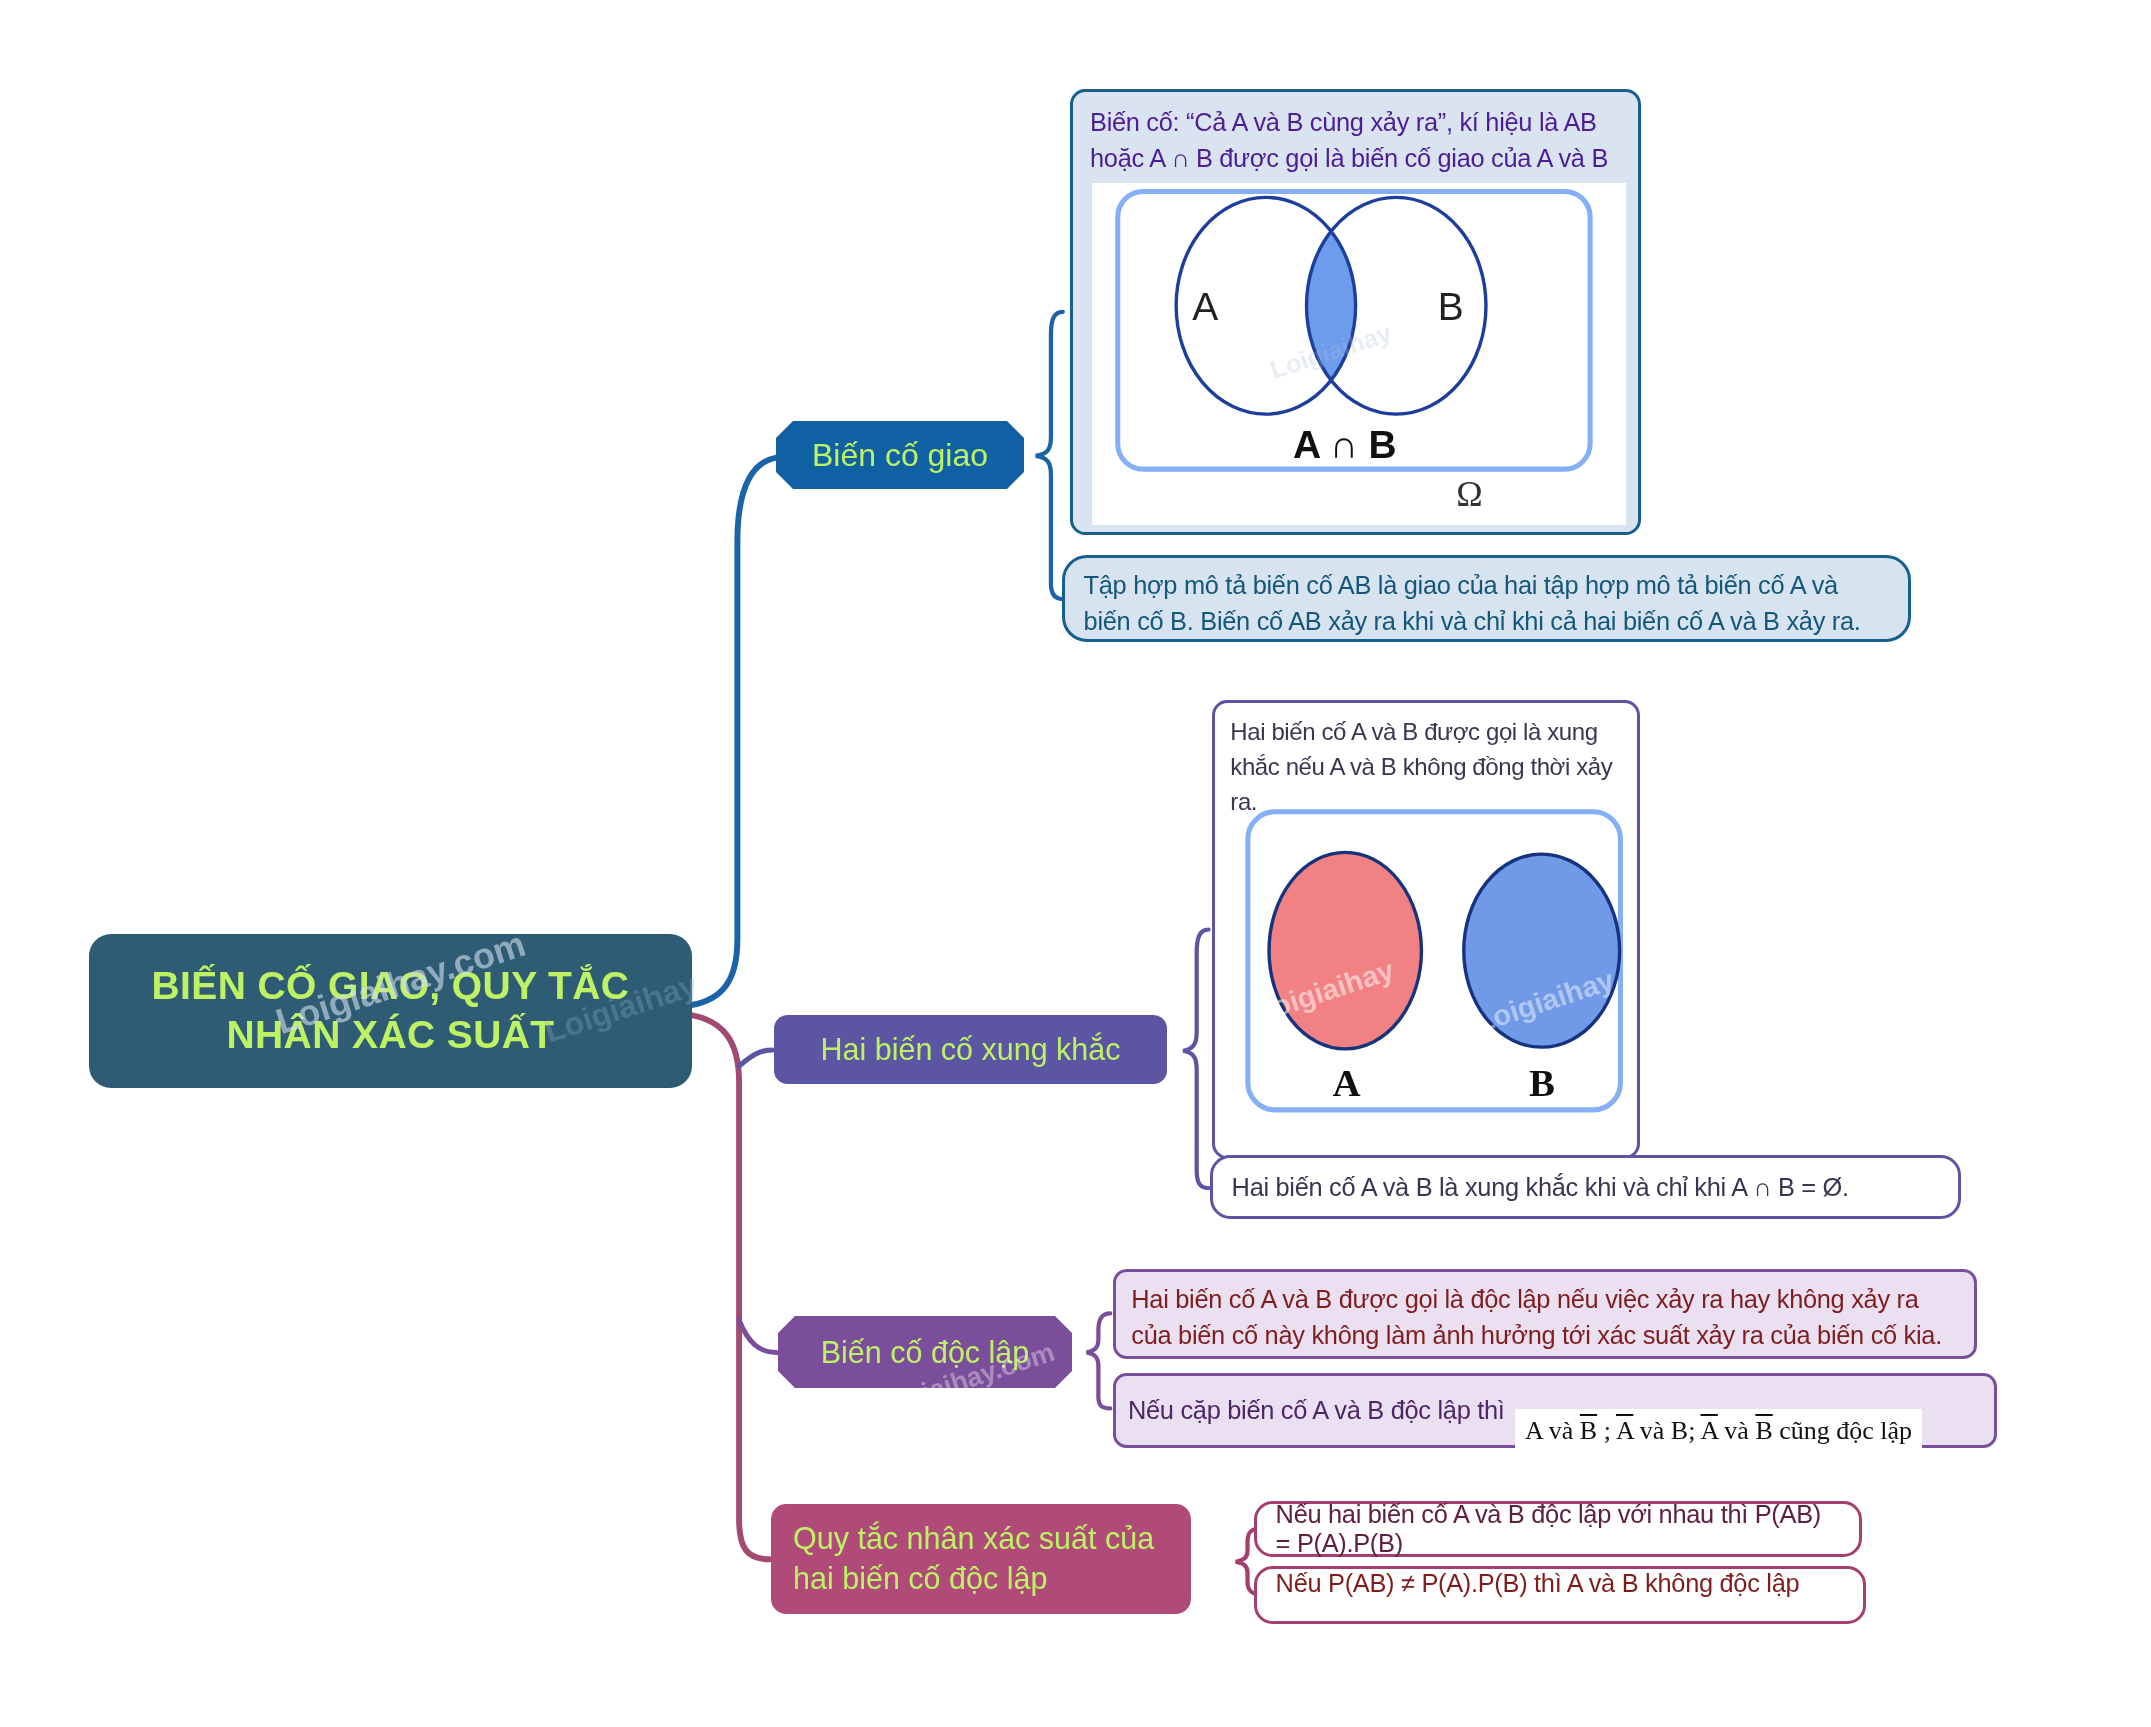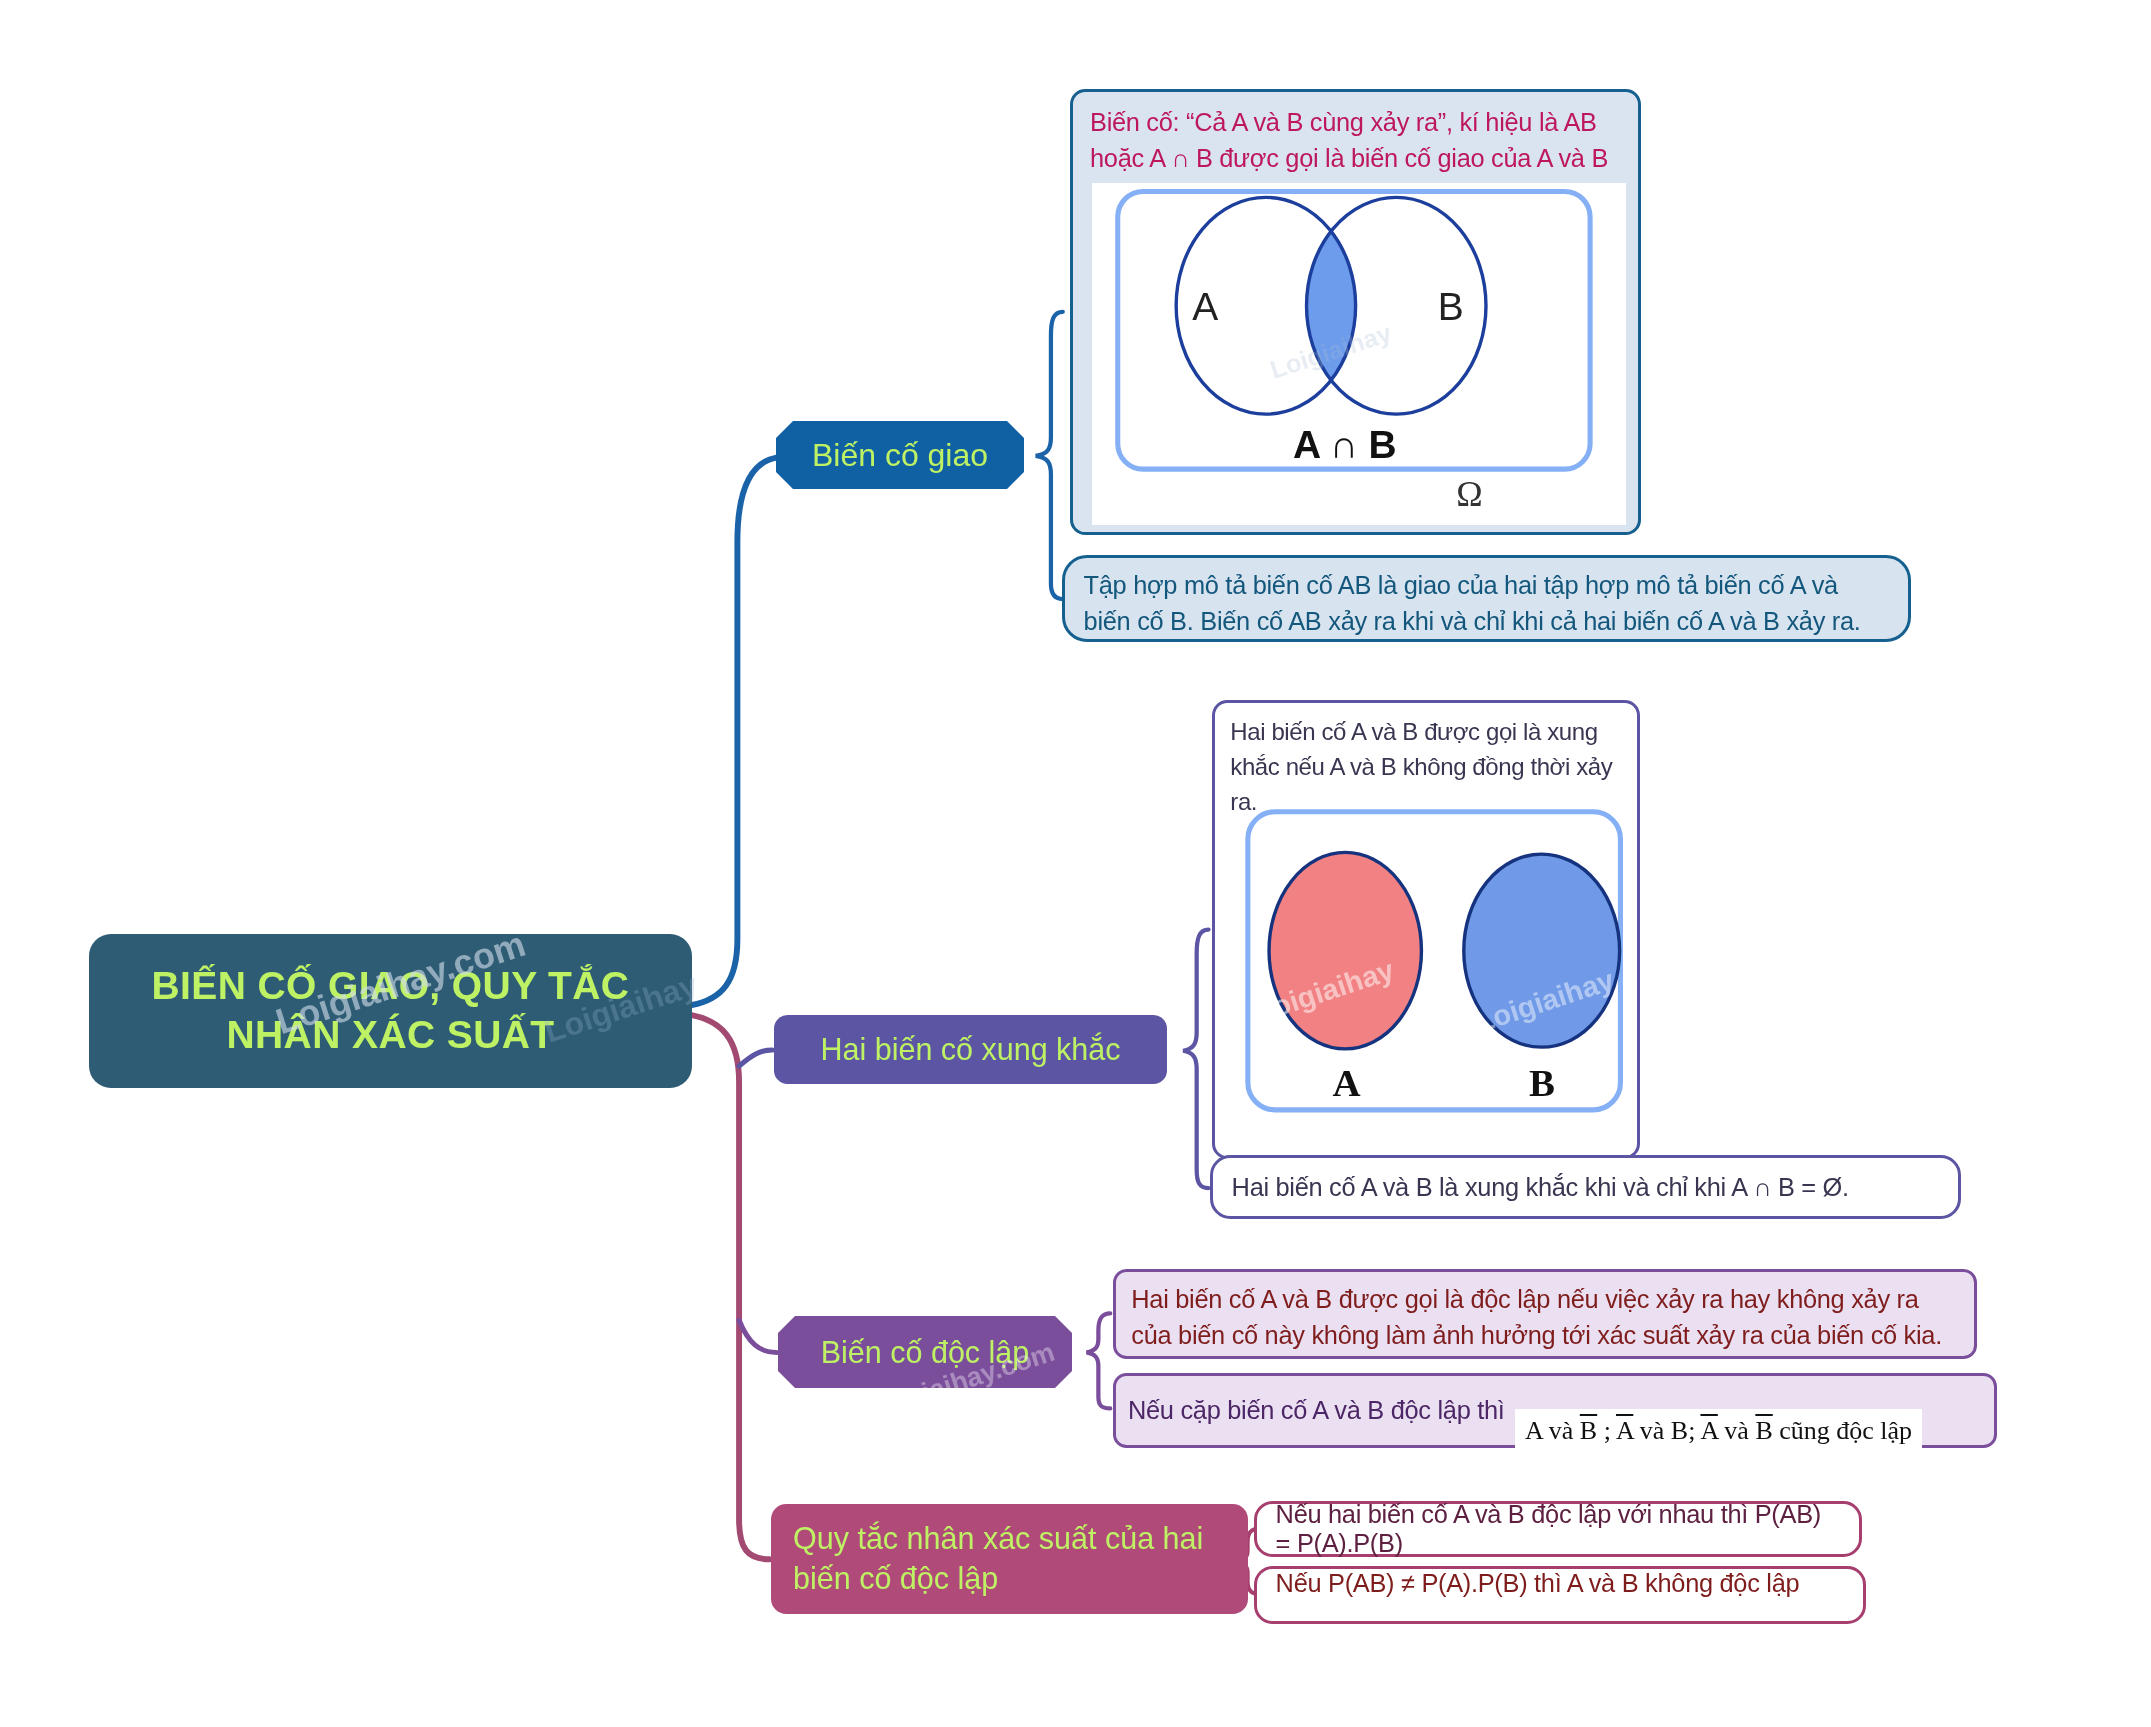--- a/index.html
+++ b/index.html
@@ -16,28 +16,28 @@
     line-height:1.25;
   }
   .octagon { clip-path:polygon(17px 0, calc(100% - 17px) 0, 100% 17px, 100% calc(100% - 17px), calc(100% - 17px) 100%, 17px 100%, 0 calc(100% - 17px), 0 17px); }
   .node-central {
     left:89px; top:934px; width:603px; height:154px; background:#2d5c74;
     border-radius:22px; font-size:39px; font-weight:bold; padding:0 24px; letter-spacing:0.4px;
   }
   .node-giao { left:776px; top:421px; width:248px; height:68px; background:#1061a3; font-size:32px; }
   .node-xk   { left:774px; top:1015px; width:393px; height:69px; background:#5b55a3; border-radius:13.6px; font-size:30.5px; }
   .node-dl   { left:778px; top:1316px; width:294px; height:72px; background:#7b4e9c; font-size:30.5px; }
-  .node-qt   { left:771px; top:1504px; width:477px; height:110px; background:#b04b79; border-radius:15.3px;
+  .node-qt   { left:771px; top:1504px; width:420px; height:110px; background:#b04b79; border-radius:15.3px;
                font-size:30.5px; justify-content:flex-start; text-align:left; padding:0 22px; line-height:1.3; }
 
   
   .box { position:absolute; z-index:2; box-sizing:border-box; }
   .box-giao-def {
     left:1070px; top:89px; width:571px; height:446px; background:#d9e4f0;
-    border:3.4px solid #15608f; border-radius:15.3px; color:#be185d;
+    border:3.4px solid #15608f; border-radius:15.3px; color:#4c1d95;
     font-size:25.4px; line-height:1.42; padding:12px 17px; letter-spacing:-0.3px;
   }
   .venn1 { position:absolute; left:18.6px; top:91px; width:534px; height:342px; background:#ffffff; }
   .box-giao-note {
     left:1062px; top:555px; width:849px; height:87px; background:#d7e3ef;
     border:3.4px solid #15608f; border-radius:25px; color:#14577c;
     font-size:25.4px; line-height:1.42; padding:9.3px 18.6px; letter-spacing:-0.3px;
   }
   .box-xk-def {
     left:1212px; top:700px; width:428px; height:459px; background:#ffffff;

